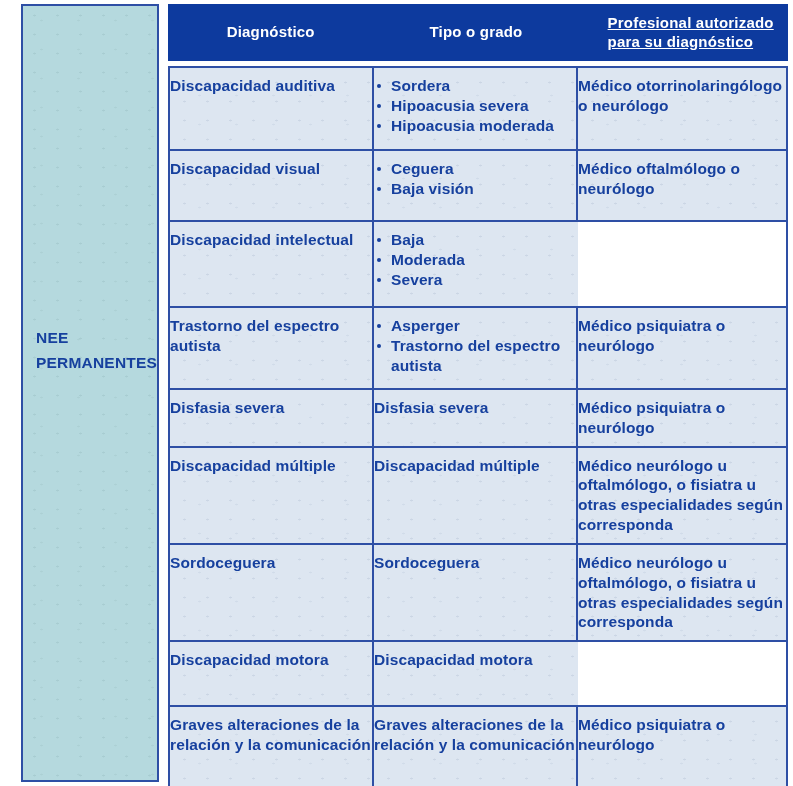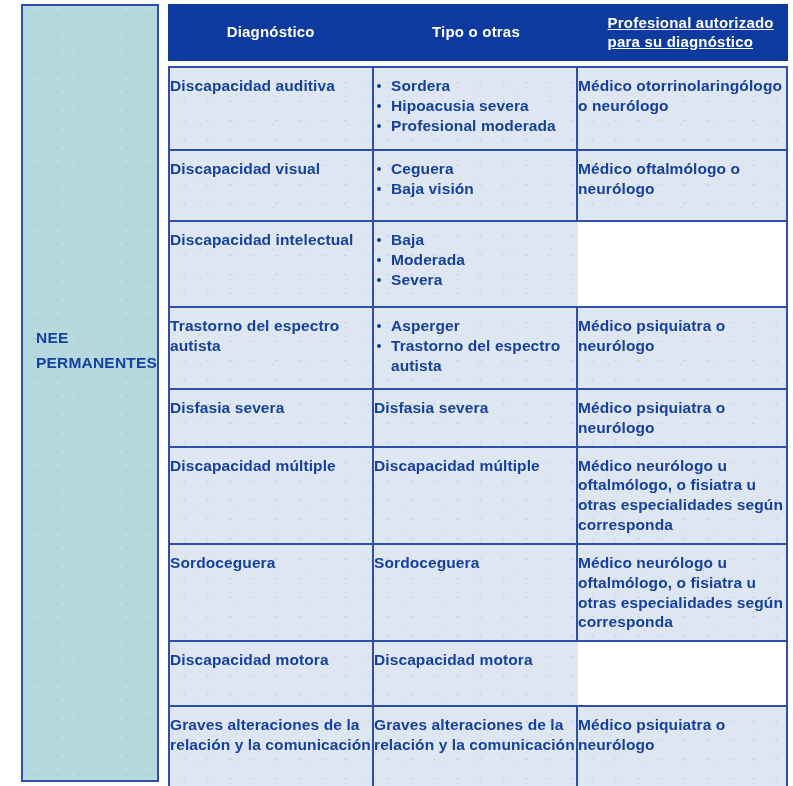--- a/index.html
+++ b/index.html
@@ -97,33 +97,33 @@
 <div class="page">
 
   <div class="sidebar">
     <div class="sidebar-label">NEE PERMANENTES</div>
   </div>
 
   <div class="tablebox">
 
     <div class="thead">
       <div class="th">Diagnóstico</div>
-      <div class="th">Tipo o otras</div>
+      <div class="th">Tipo o grado</div>
       <div class="th left">Profesional autorizado para su diagnóstico</div>
     </div>
 
     <div class="tbody">
 
       <div class="row">
         <div class="cell">Discapacidad auditiva</div>
         <div class="cell">
             <ul class="bullets">
               <li>Sordera</li>
               <li>Hipoacusia severa</li>
-              <li>Profesional moderada</li>
+              <li>Hipoacusia moderada</li>
             </ul>
           </div>
         <div class="cell">Médico otorrinolaringólogo o neurólogo</div>
       </div>
 
       <div class="row">
         <div class="cell">Discapacidad visual</div>
         <div class="cell">
             <ul class="bullets">
               <li>Ceguera</li>

